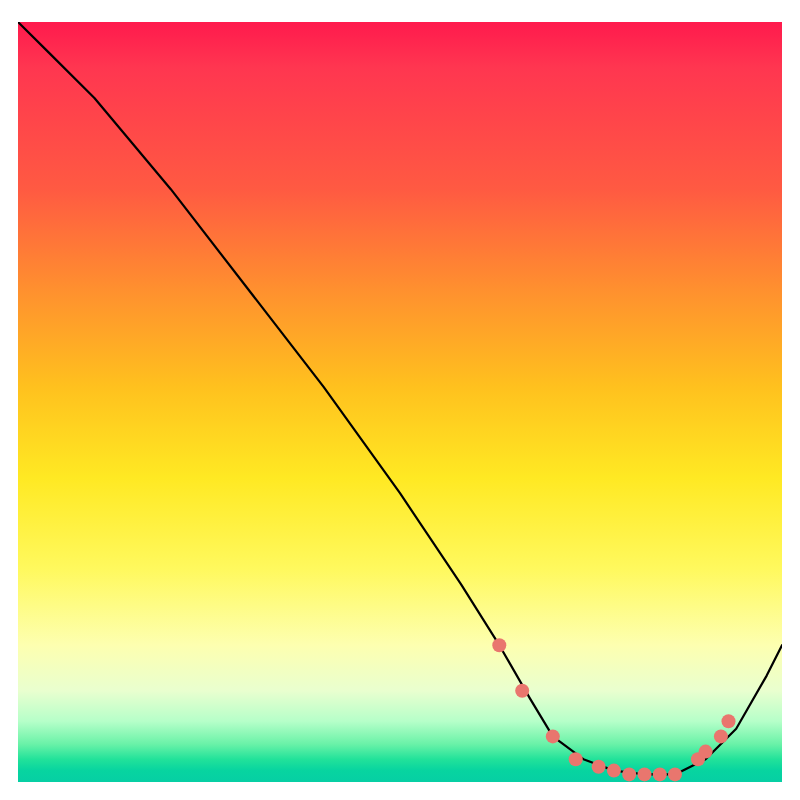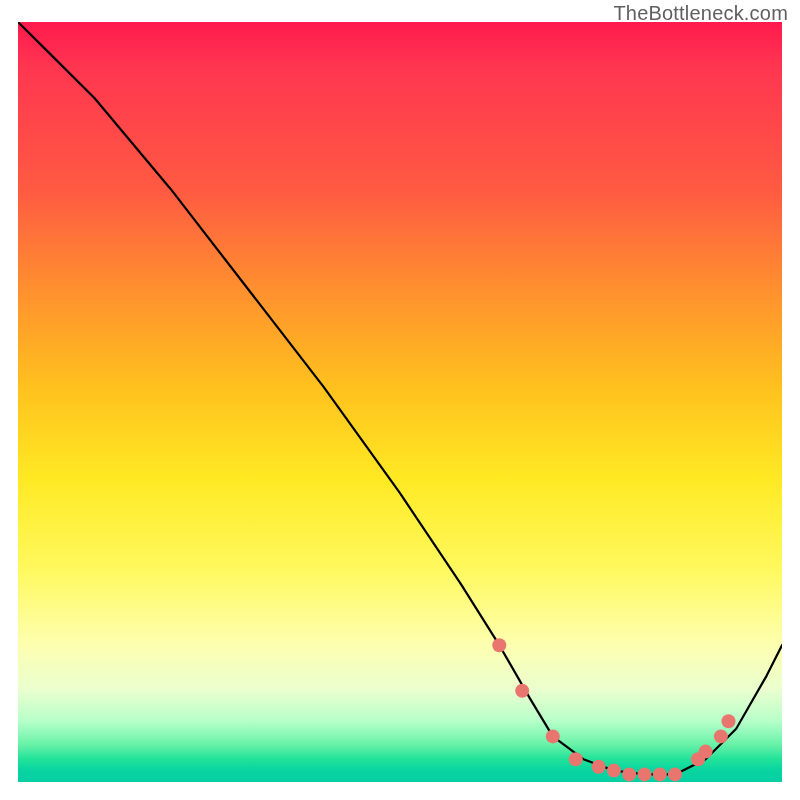--- a/index.html
+++ b/index.html
@@ -96,15 +96,14 @@
           <circle cx="641.8" cy="752.4" r="7" class="dot"></circle>
           <circle cx="657.0" cy="752.4" r="7" class="dot"></circle>
           <circle cx="680.0" cy="737.2" r="7" class="dot"></circle>
           <circle cx="687.6" cy="729.6" r="7" class="dot"></circle>
           <circle cx="702.9" cy="714.4" r="7" class="dot"></circle>
           <circle cx="710.5" cy="699.2" r="7" class="dot"></circle>
         </g>
     </svg>
   </div>
 
-  <div class="watermark">TheBottleneck.com</div>
 
 </div>
 
 </body></html>

